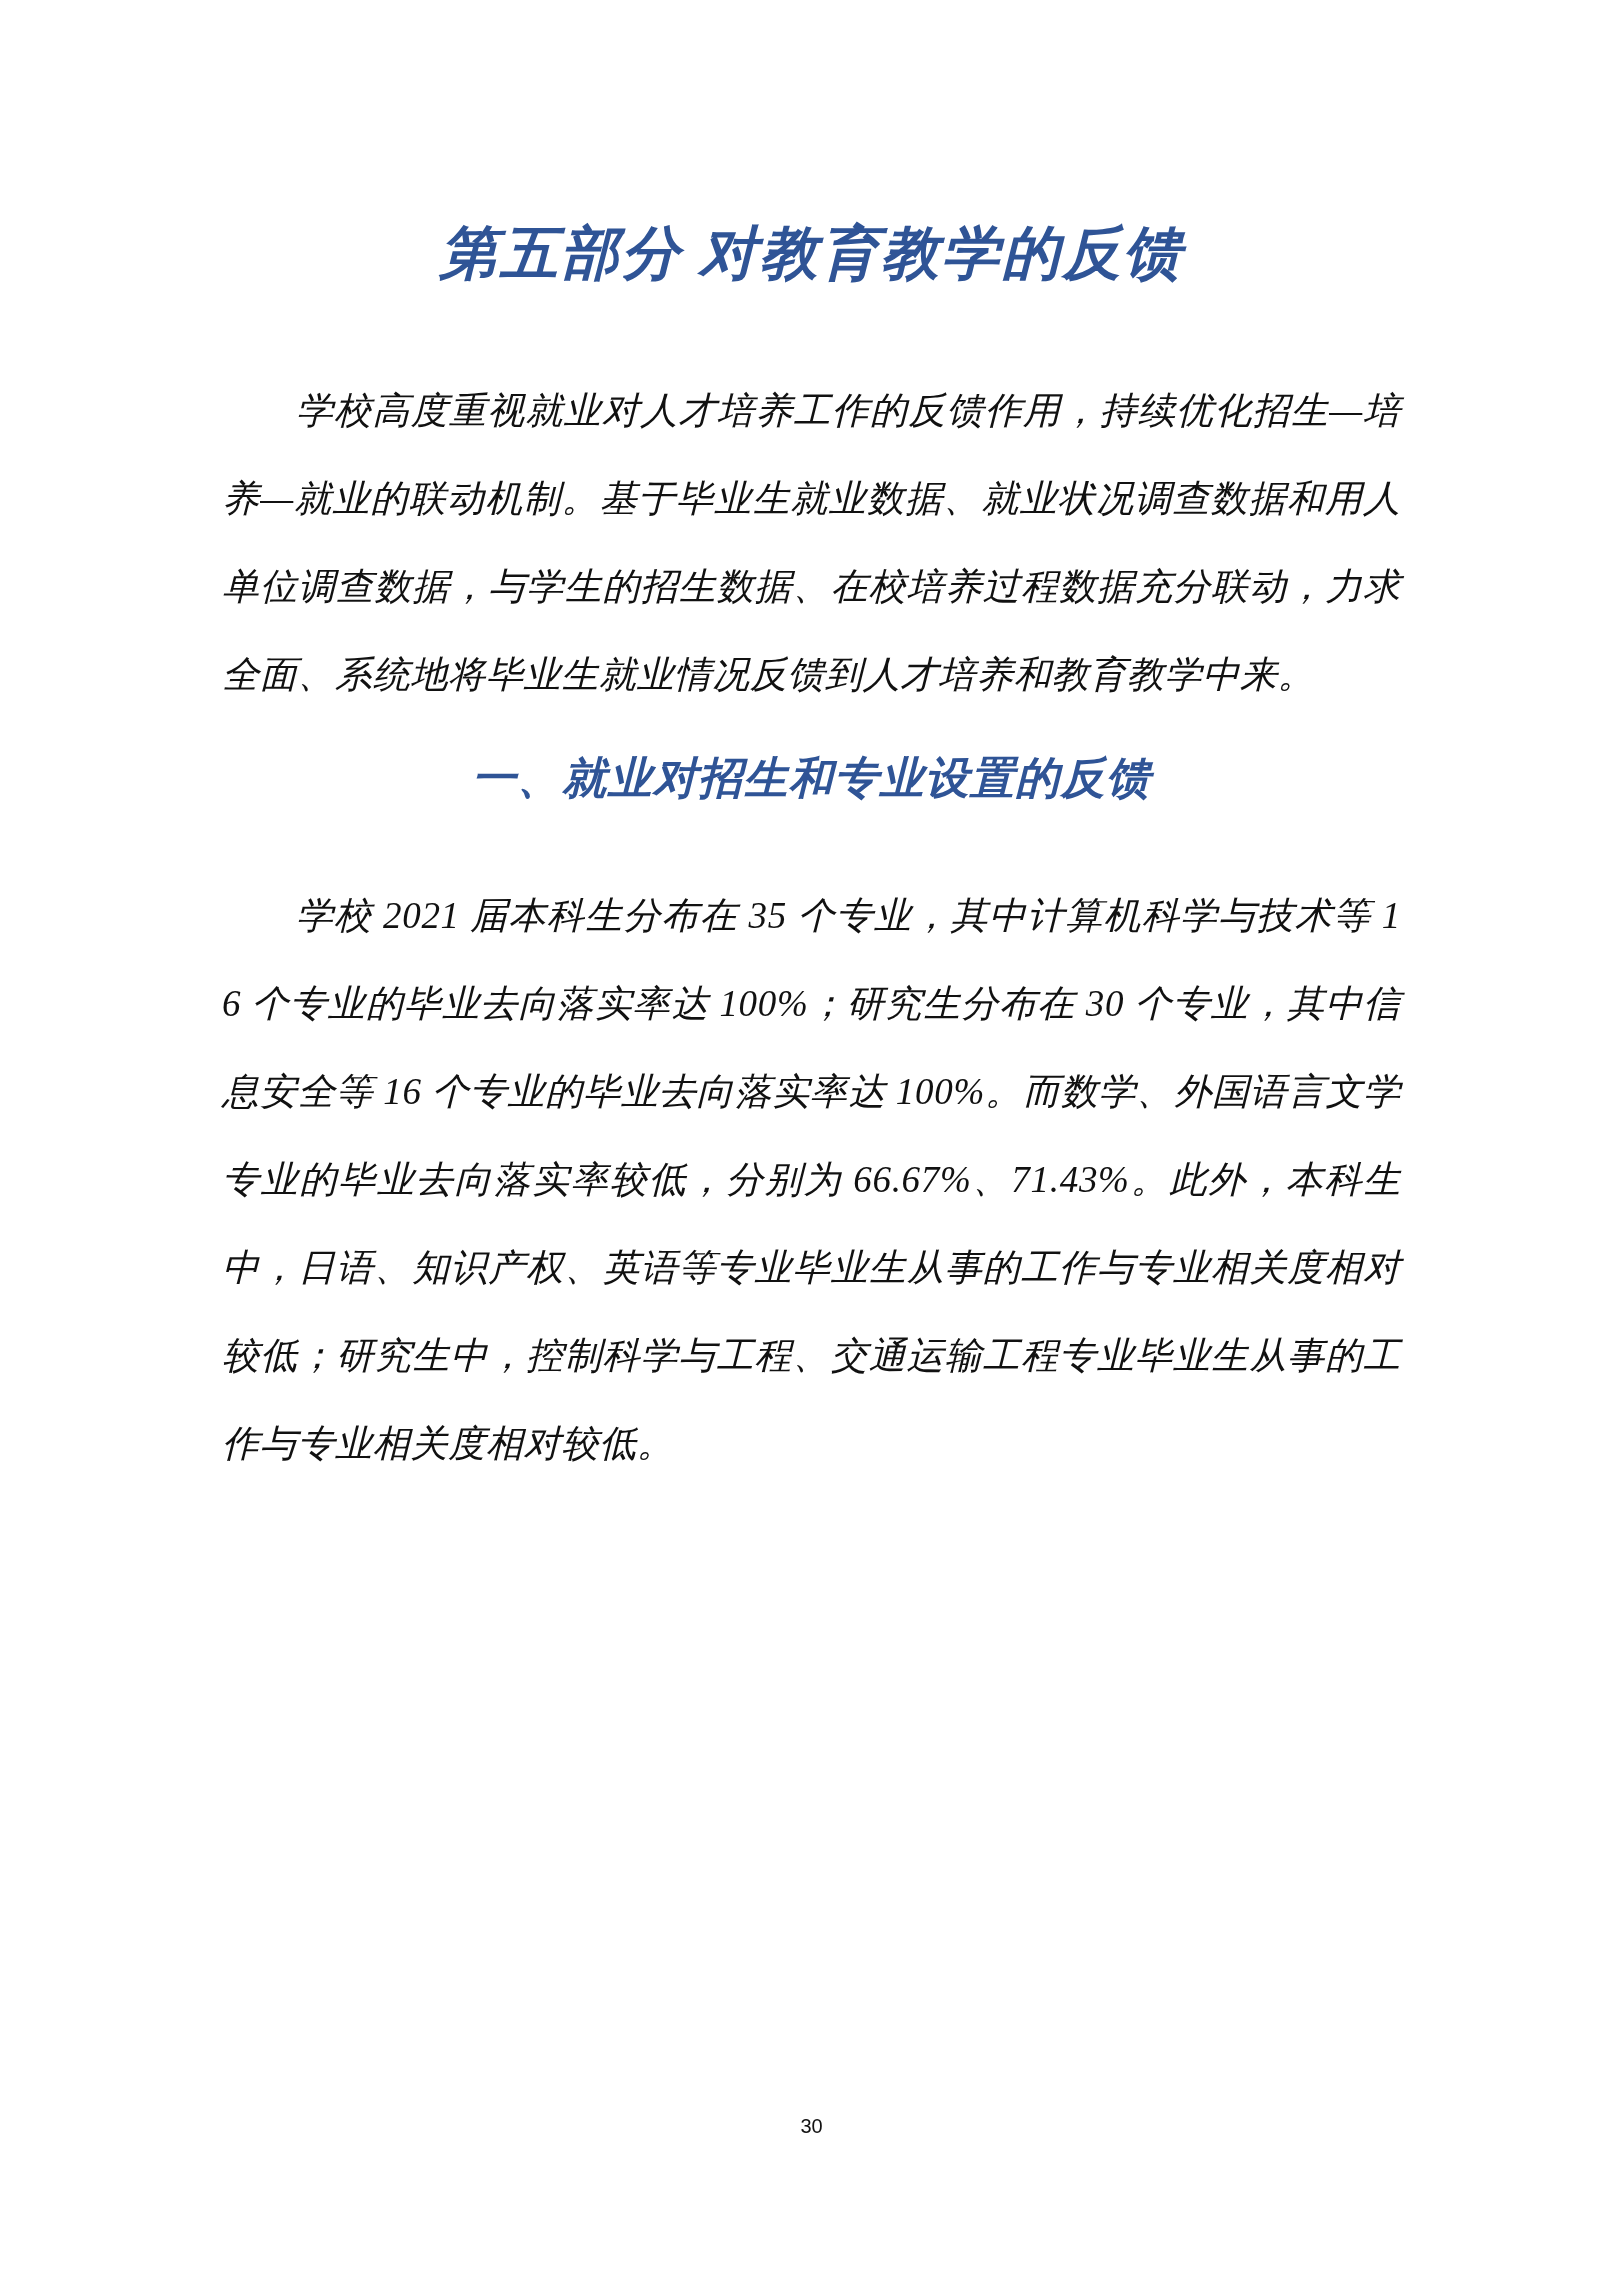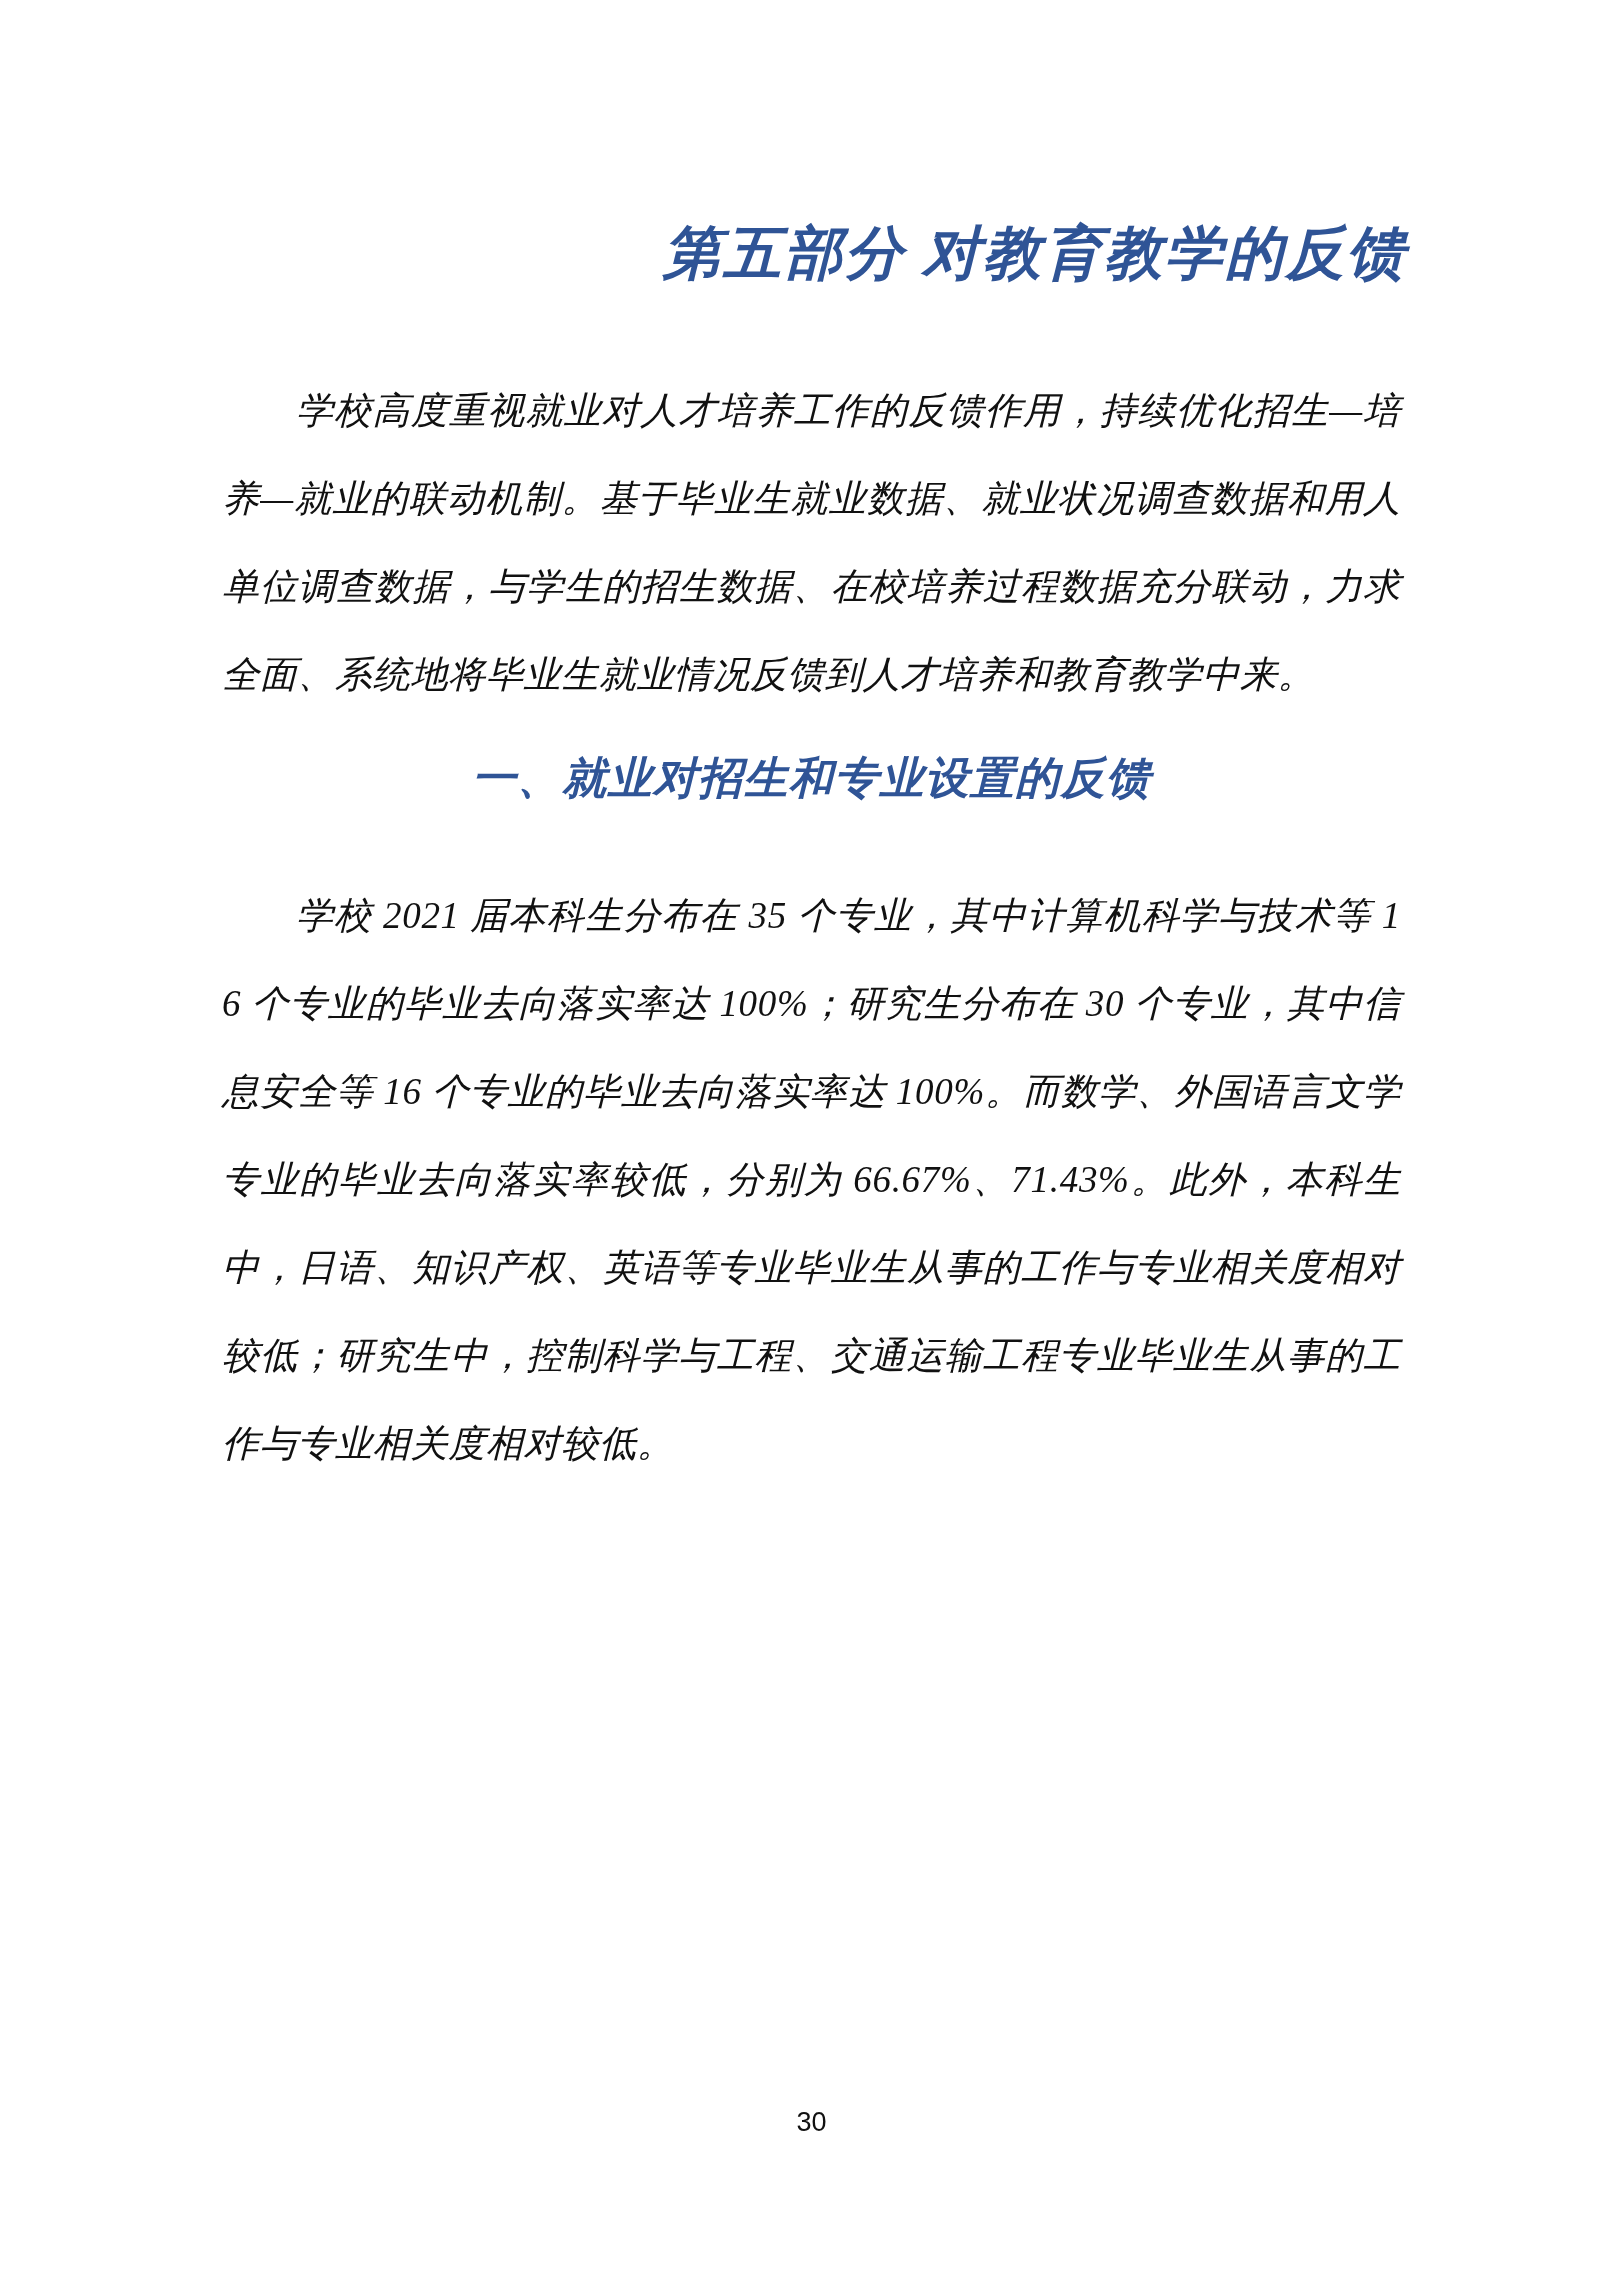--- a/index.html
+++ b/index.html
@@ -20,21 +20,21 @@
     padding: 216px 216px 0 216px; 
   }
   .doc-title {
     margin: 0 0 76px 0;
     font-size: 58px;
     line-height: 75px;
     font-weight: bold;
     font-style: italic;
     letter-spacing: 2.6px;
     color: var(--heading_blue, #2F5496);
-    text-align: right;
+    text-align: center;
     white-space: nowrap;
   }
   .body-para {
     margin: 6px;
     font-size: 37px;
     line-height: 88px;
     color: var(--body_text, #111111);
     font-style: italic;
     text-align: justify;
     text-justify: inter-ideograph;
@@ -54,21 +54,21 @@
     white-space: nowrap;
   }
   .page-footer {
     position: absolute;
     left: 0;
     right: 0;
     bottom: 157px;
     text-align: center;
     font-family: "Liberation Sans", sans-serif;
     font-style: normal;
-    font-size: 27px;
+    font-size: 20px;
     color: #111111;
   }
 </style>
 </head>
 <body>
 
 <div class="page">
   <div class="content">
 
     <h1 class="doc-title">第五部分 对教育教学的反馈</h1>

